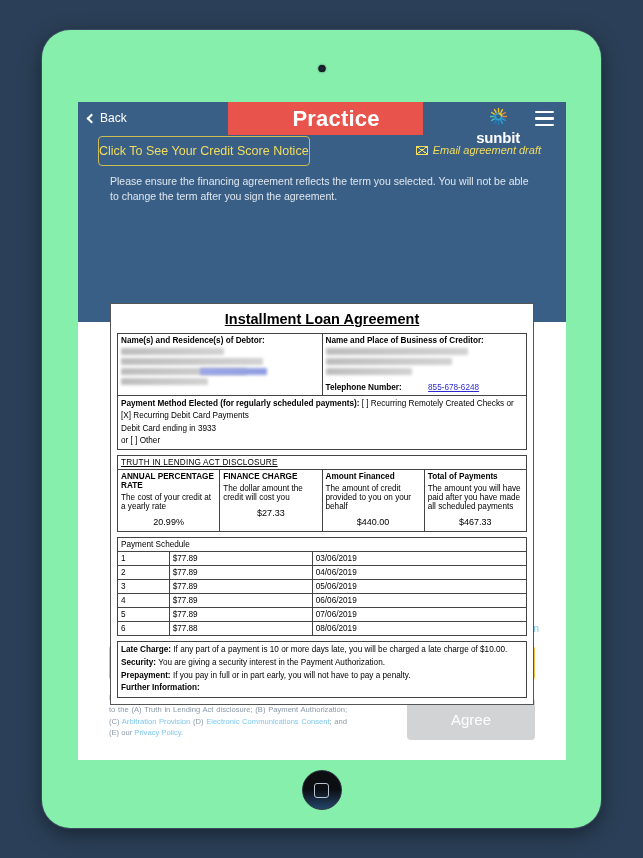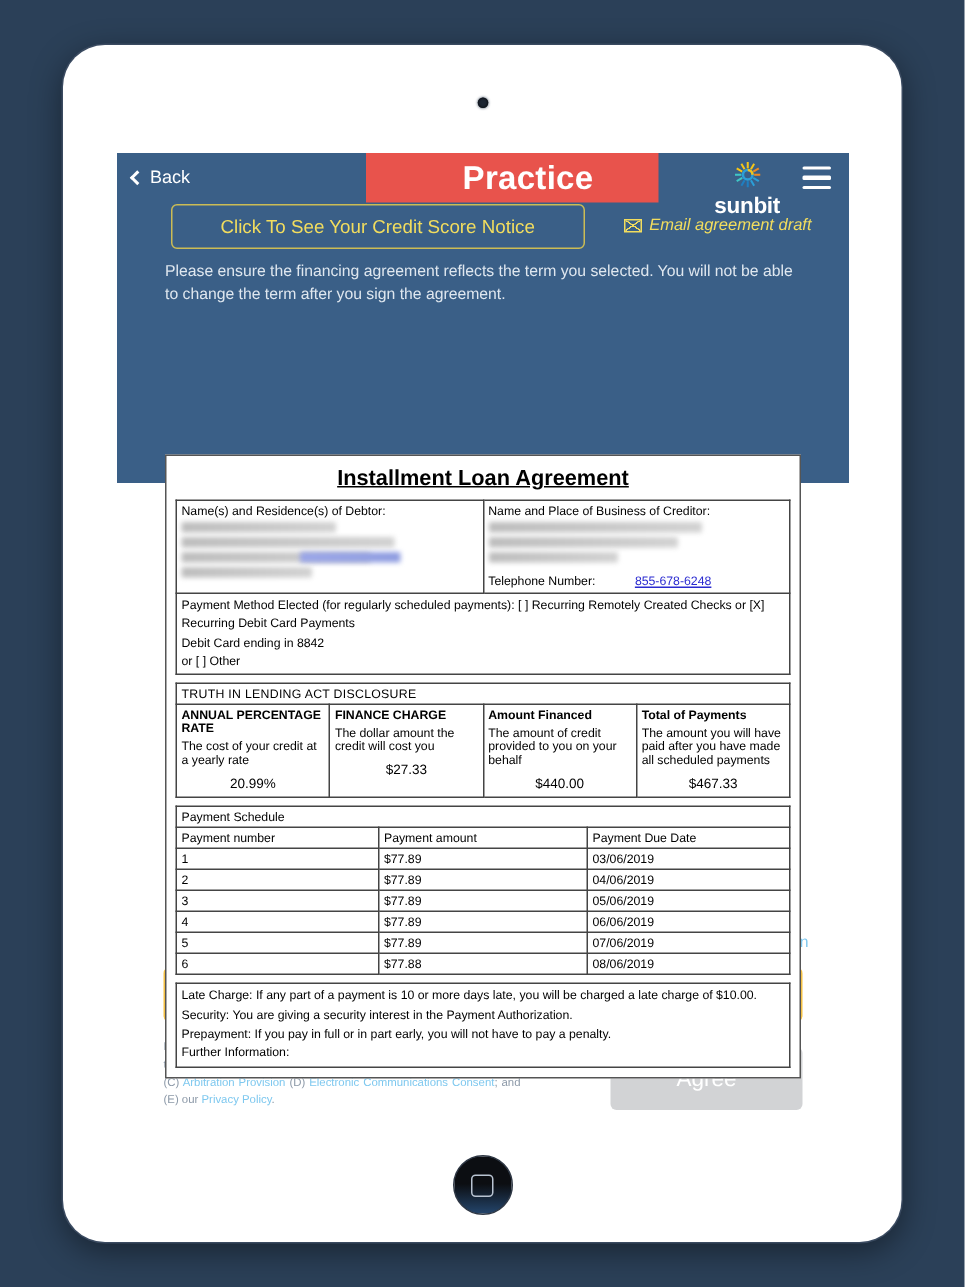--- a/index.html
+++ b/index.html
@@ -11,21 +11,21 @@
     font-family: "Liberation Sans", sans-serif;
     overflow: hidden;
     position: relative;
   }
 
   
   .device {
     position: absolute;
     left: 42px; top: 30px;
     width: 559px; height: 798px;
-    background: #ffffff;
+    background: #86efac;
     border-radius: 28px;
     box-shadow: 0 0 0 1px #3a4a60, 0 6px 22px rgba(0,0,0,.45);
   }
   .camera {
     position: absolute;
     left: 50%; top: 35px;
     transform: translateX(-50%);
     width: 7px; height: 7px;
     border-radius: 50%;
     background: #1d2633;
@@ -79,21 +79,21 @@
   .chev {
     display: inline-block;
     width: 7px; height: 7px;
     border-left: 2px solid #fff;
     border-bottom: 2px solid #fff;
     transform: rotate(45deg);
     margin-right: 1px;
   }
   .practice-banner {
     position: absolute;
-    left: 166px; top: 0;
+    left: 150px; top: 0;
     width: 195px; height: 33px;
     background: #e8534c;
     color: #fff;
     font-size: 22px;
     font-weight: bold;
     display: flex; align-items: center; justify-content: center;
     letter-spacing: .2px;
     padding-left: 21px;
   }
   .brand {
@@ -116,22 +116,22 @@
   }
   .hamburger span { display: block; height: 2.3px; background: #fff; border-radius: 1px; }
 
   .credit-row {
     position: relative;
     margin-top: 2px;
     height: 34px;
   }
   .credit-btn {
     position: absolute;
-    left: 36px; top: 0;
-    padding: 7px 32px;
+    left: 20px; top: 0;
+    padding: 7px 0;
     border: 1px solid #cbbc55;
     border-radius: 4px;
     color: #f2dd5e;
     font-size: 12.5px;
     background: transparent;
     cursor: pointer;
   }
   .email-draft {
     position: absolute;
     right: 25px; top: 8px;
@@ -185,21 +185,21 @@
   table.doc { width: 100%; border-collapse: collapse; }
   table.doc td, table.doc th {
     border: 1px solid #444;
     font-size: 8.2px;
     padding: 2px 3px;
     vertical-align: top;
     color: #000;
     text-align: left;
     font-weight: normal;
   }
-  .b { font-weight: normal; }
+  .b { font-weight: bold; }
   .redact {
     display: block;
     height: 7px;
     margin: 3px 0;
     background: linear-gradient(90deg,#bdbdbd,#d2d2d2);
     filter: blur(1.6px);
     border-radius: 1px;
   }
   .redact.w1 { width: 52%; }
   .redact.w2 { width: 64%; }
@@ -382,31 +382,31 @@
             <div style="margin-top:8px;">
               <span class="b">Telephone Number:</span>
               <span class="lnk">855-678-6248</span>
             </div>
           </td>
         </tr>
         <tr>
           <td colspan="2" class="pm-cell">
             <span class="b">Payment Method Elected (for regularly scheduled payments):</span>
             <span>[ ] Recurring Remotely Created Checks or [X] Recurring Debit Card Payments</span><br>
-            <span>Debit Card ending in 8842</span><br>
+            <span>Debit Card ending in 3933</span><br>
             <span>or [ ] Other</span>
           </td>
         </tr>
       </tbody>
         </table>
 
       <table class="doc tila" style="margin-top:5px;">
         <tbody>
             <tr>
-          <td colspan="4" class="tila-title" style="height:auto;">TRUTH IN LENDING ACT DISCLOSURE</td>
+          <td colspan="4" class="tila-title" style="height:auto;text-decoration:underline;">TRUTH IN LENDING ACT DISCLOSURE</td>
         </tr>
         <tr>
           <td>
             <span class="hd">ANNUAL PERCENTAGE RATE</span>
             <span>The cost of your credit at a yearly rate</span>
             <span class="amt">20.99%</span>
           </td>
           <td>
             <span class="hd">FINANCE CHARGE</span>
             <span>The dollar amount the credit will cost you</span>
@@ -423,25 +423,20 @@
             <span class="amt">$467.33</span>
           </td>
         </tr>
       </tbody>
         </table>
 
       <table class="doc sched" style="margin-top:5px;">
         <tbody>
             <tr>
           <td colspan="3" class="b" style="text-align:left;">Payment Schedule</td>
-        </tr>
-        <tr class="hdr-row">
-          <td style="width:33%;">Payment number</td>
-          <td style="width:34%;">Payment amount</td>
-          <td style="width:33%;">Payment Due Date</td>
         </tr>
         <tr>
           <td>1</td>
           <td>$77.89</td>
           <td>03/06/2019</td>
         </tr>
         <tr>
           <td>2</td>
           <td>$77.89</td>
           <td>04/06/2019</td>

